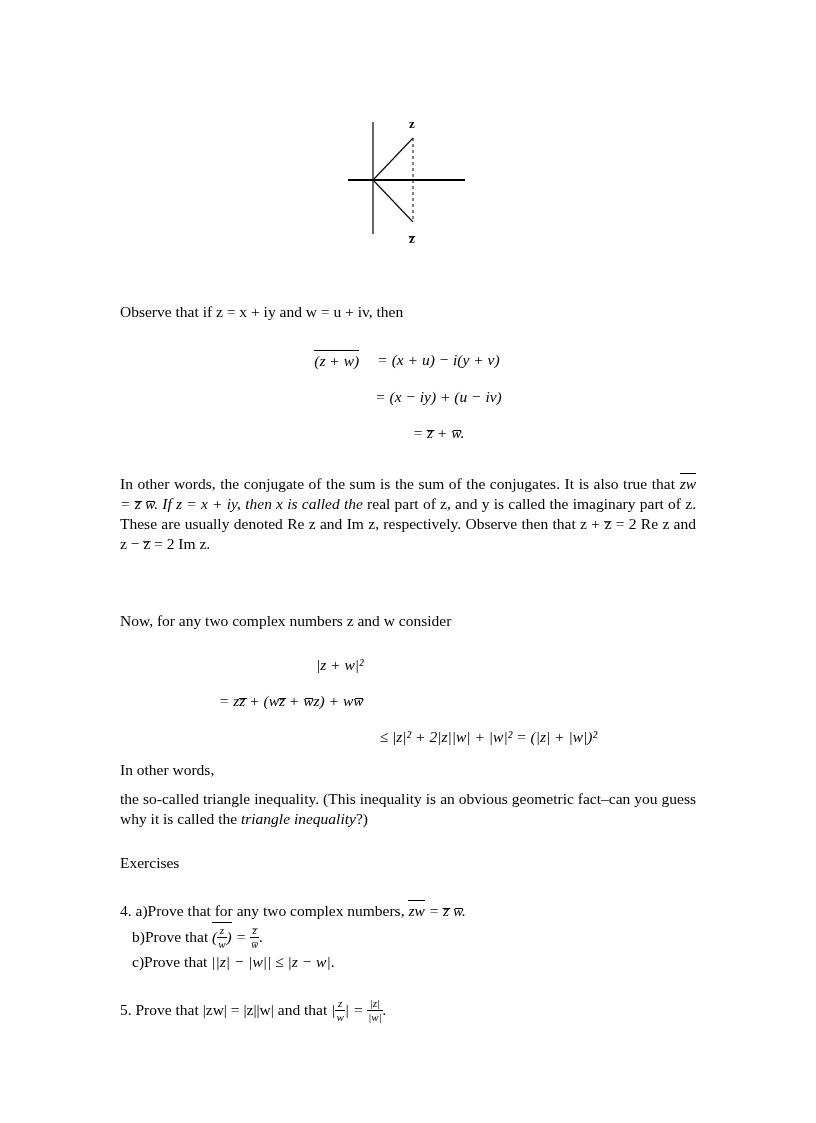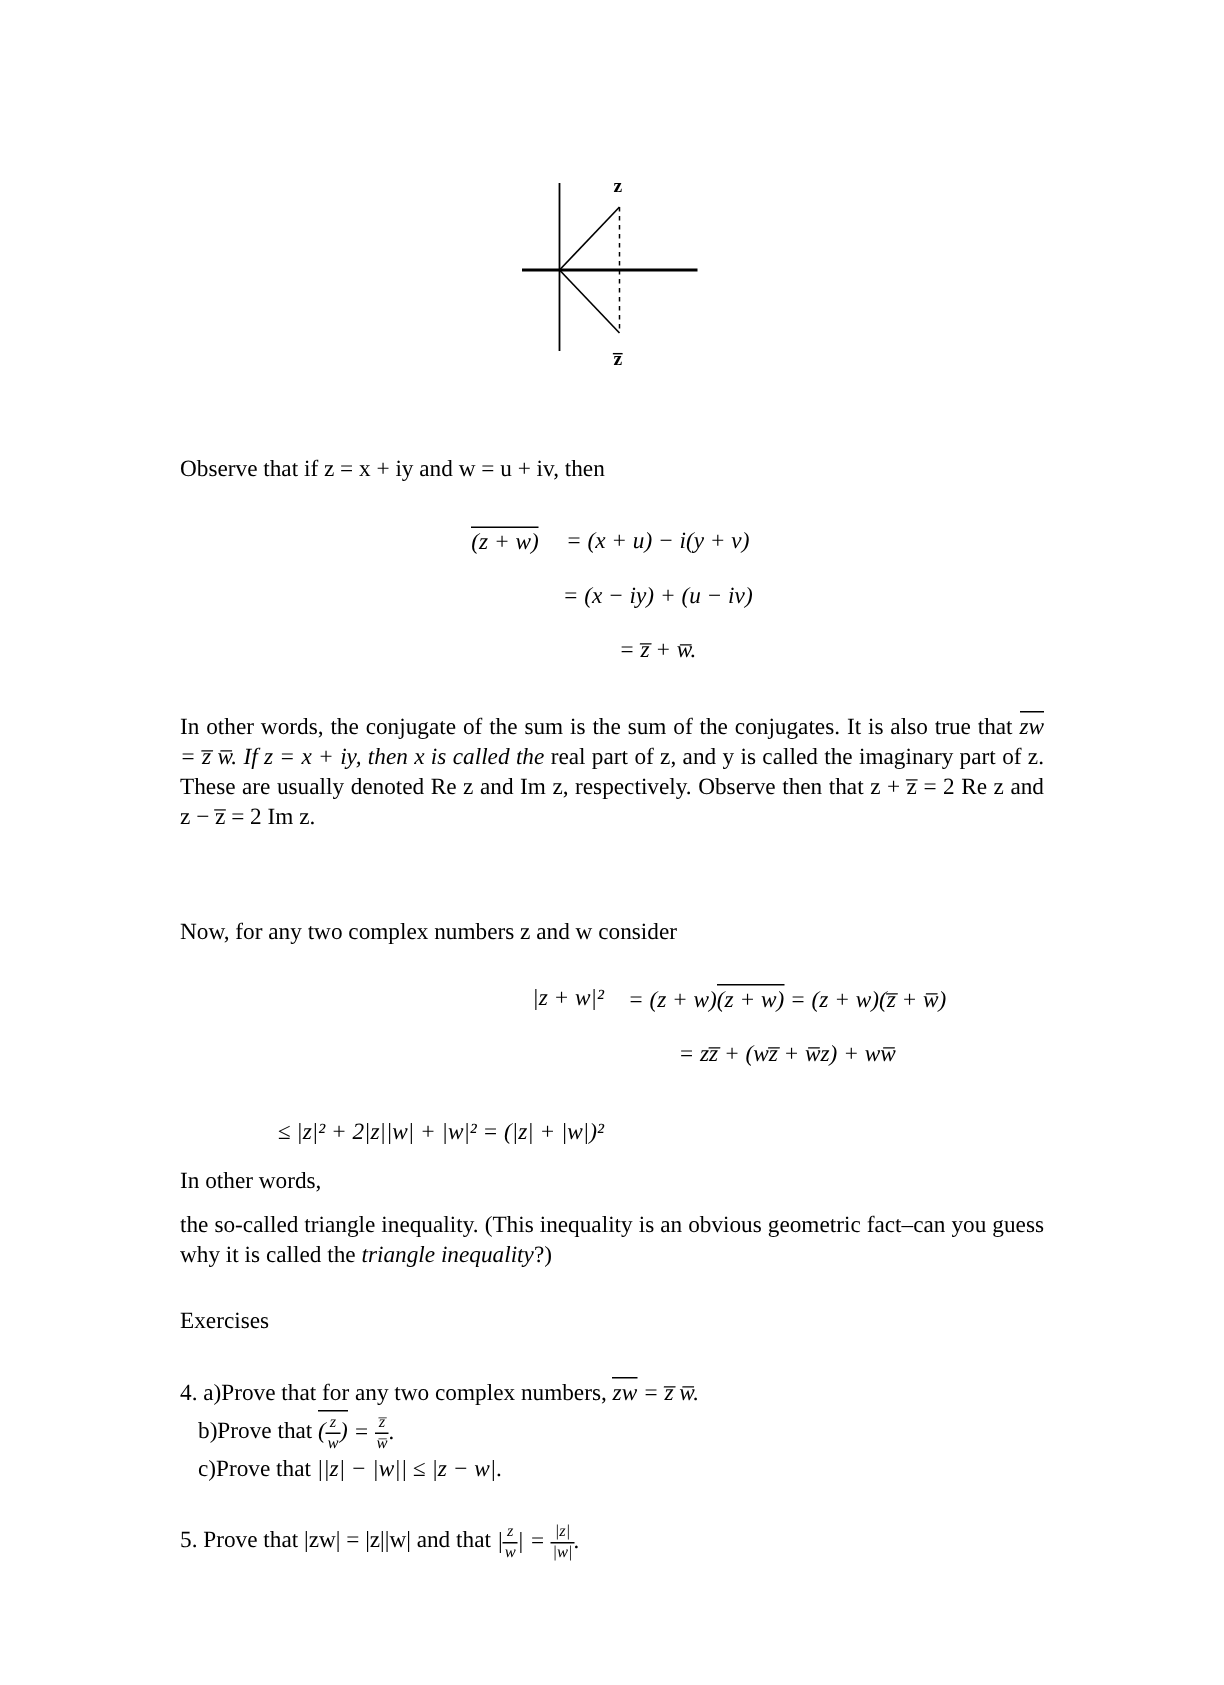--- a/index.html
+++ b/index.html
@@ -108,21 +108,20 @@
     <div class="lhs"></div>
     <div class="rhs">= z̅ + w̅.</div>
   </div>
 
   <p class="para-conj"><span>In other words, the conjugate of the sum is the sum of the conjugates. It is also true that </span><span class="math"><span class="ovl">zw</span><span> = z̅ w̅. If z = x + iy, then x is called the </span></span><b>real part</b><span> of z, and y is called the </span><b>imaginary part</b><span> of z.  These are usually denoted Re z and Im z, respectively. Observe then that z + z̅ = 2 Re z and z − z̅ = 2 Im z.</span></p>
 
   <p class="para-now">Now, for any two complex numbers z and w consider</p>
 
   <div class="eqn eqn-block2">
     <div class="lhs">|z + w|²</div>
-    <div class="rhs"><span>= (z + w)</span><span class="ovl">(z + w)</span><span> = (z + w)(z̅ + w̅)</span></div>
     <div class="lhs"></div>
     <div class="rhs">= zz̅ + (wz̅ + w̅z) + ww̅</div>
     <div class="lhs"></div>
     <div class="lhs"></div>
     <div class="rhs">≤ |z|² + 2|z||w| + |w|² = (|z| + |w|)²</div>
   </div>
 
   <p class="in-other">In other words,</p>
 
 

